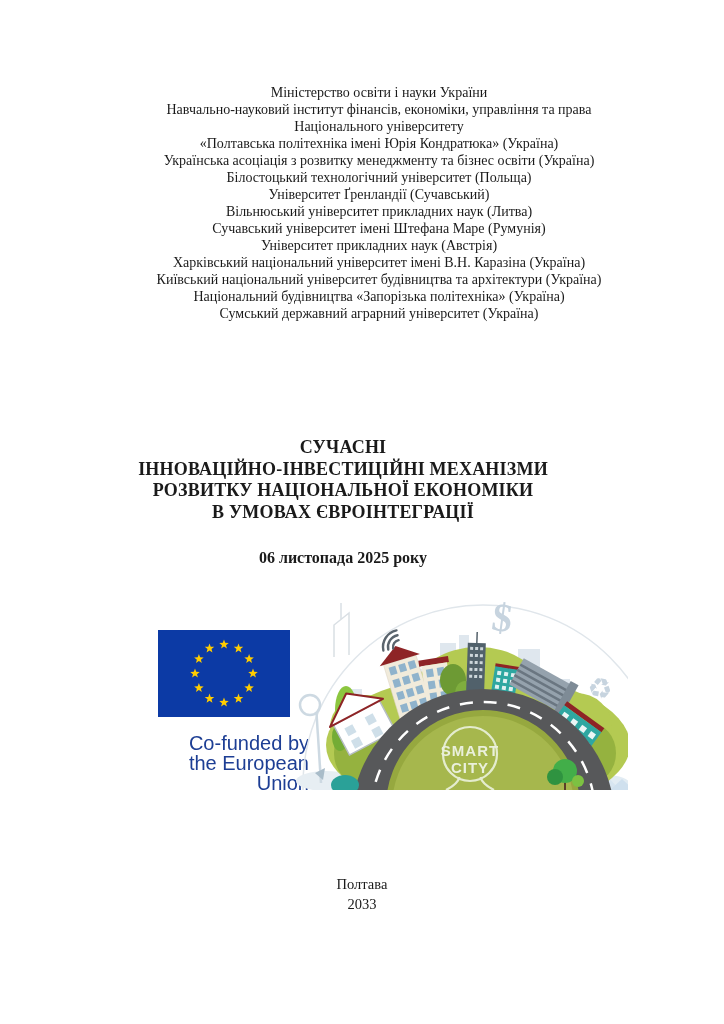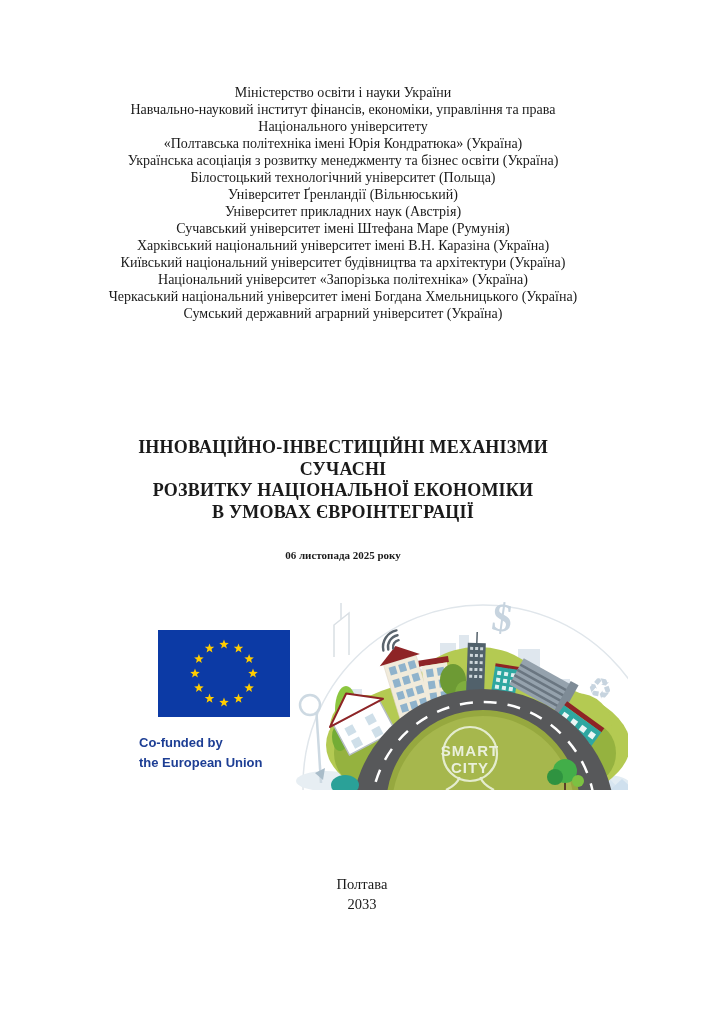--- a/index.html
+++ b/index.html
@@ -3,69 +3,69 @@
 <meta charset="utf-8">
 <style>
   html,body { margin:0; padding:0; background:#ffffff; }
   .page {
     position:relative; width:724px; height:1024px; margin:0 auto;
     background:var(--page-bg,#fff); overflow:hidden;
     font-family:"Liberation Serif", serif; color:var(--text-black,#1a1a1a);
   }
   .institutions {
     position:absolute; top:84px; left:0; width:686px;
-    text-align:center; font-size:14px; line-height:17px; white-space:nowrap;
+    text-align:center; font-size:14px; line-height:17px; white-space:nowrap;padding-left:36px;
   }
   .title-block {
     position:absolute; top:437px; left:61px; width:564px;
     text-align:center; font-weight:bold; font-size:18px; line-height:21.5px;
     letter-spacing:.2px;
   }
   .date-line {
     position:absolute; top:549px; left:61px; width:564px;
-    text-align:center; font-weight:bold; font-size:11px;
+    text-align:center; font-weight:bold; font-size:16px;
   }
   .eu-logo { position:absolute; left:158px; top:630px; width:132px; }
   .eu-logo svg { display:block; }
   .eu-caption {
-    width:170px; margin:16px 0 0 -19px; text-align:left;
-    font-family:"Liberation Sans", sans-serif; font-weight:bold;
-    font-size:13px; line-height:20px; color:var(--caption-blue,#1d3e94);
+    width:170px; margin:16px 0 0 -19px; text-align:right;
+    font-family:"Liberation Sans", sans-serif; font-weight:normal;
+    font-size:20px; line-height:20px; color:var(--caption-blue,#1d3e94);
   }
   .smartcity { position:absolute; left:288px; top:585px; }
   .imprint {
     position:absolute; top:874px; left:0; width:724px;
     text-align:center; font-size:14.5px; line-height:20px;
   }
 </style>
 </head>
 <body>
 
 <div class="page">
 
   <div class="institutions">
     <div>Міністерство освіти і науки України</div>
     <div>Навчально-науковий інститут фінансів, економіки, управління та права</div>
     <div>Національного університету</div>
     <div>«Полтавська політехніка імені Юрія Кондратюка» (Україна)</div>
     <div>Українська асоціація з розвитку менеджменту та бізнес освіти (Україна)</div>
     <div>Білостоцький технологічний університет (Польща)</div>
-    <div>Університет Ґренландії (Вільнюський)</div>
+    <div>Університет Ґренландії (Сучавський)</div>
+    <div>Вільнюський університет прикладних наук (Литва)</div>
+    <div>Сучавський університет імені Штефана Маре (Румунія)</div>
     <div>Університет прикладних наук (Австрія)</div>
-    <div>Сучавський університет імені Штефана Маре (Румунія)</div>
     <div>Харківський національний університет імені В.Н. Каразіна (Україна)</div>
     <div>Київський національний університет будівництва та архітектури (Україна)</div>
-    <div>Національний університет «Запорізька політехніка» (Україна)</div>
-    <div>Черкаський національний університет імені Богдана Хмельницького (Україна)</div>
+    <div>Національний будівництва «Запорізька політехніка» (Україна)</div>
     <div>Сумський державний аграрний університет (Україна)</div>
   </div>
 
   <div class="title-block">
+    <div>СУЧАСНІ</div>
     <div>ІННОВАЦІЙНО-ІНВЕСТИЦІЙНІ МЕХАНІЗМИ</div>
-    <div>СУЧАСНІ</div>
     <div>РОЗВИТКУ НАЦІОНАЛЬНОЇ ЕКОНОМІКИ</div>
     <div>В УМОВАХ ЄВРОІНТЕГРАЦІЇ</div>
   </div>
 
   <div class="date-line">06 листопада 2025 року</div>
 
   <div class="eu-logo">
     <svg width="132" height="87" viewBox="0 0 132 87">
       <defs>
         <path id="star" d="M0,-5 L1.23,-1.7 4.76,-1.55 2.0,0.65 2.94,4.05 0,2.1 -2.94,4.05 -2.0,0.65 -4.76,-1.55 -1.23,-1.7 Z"></path>

